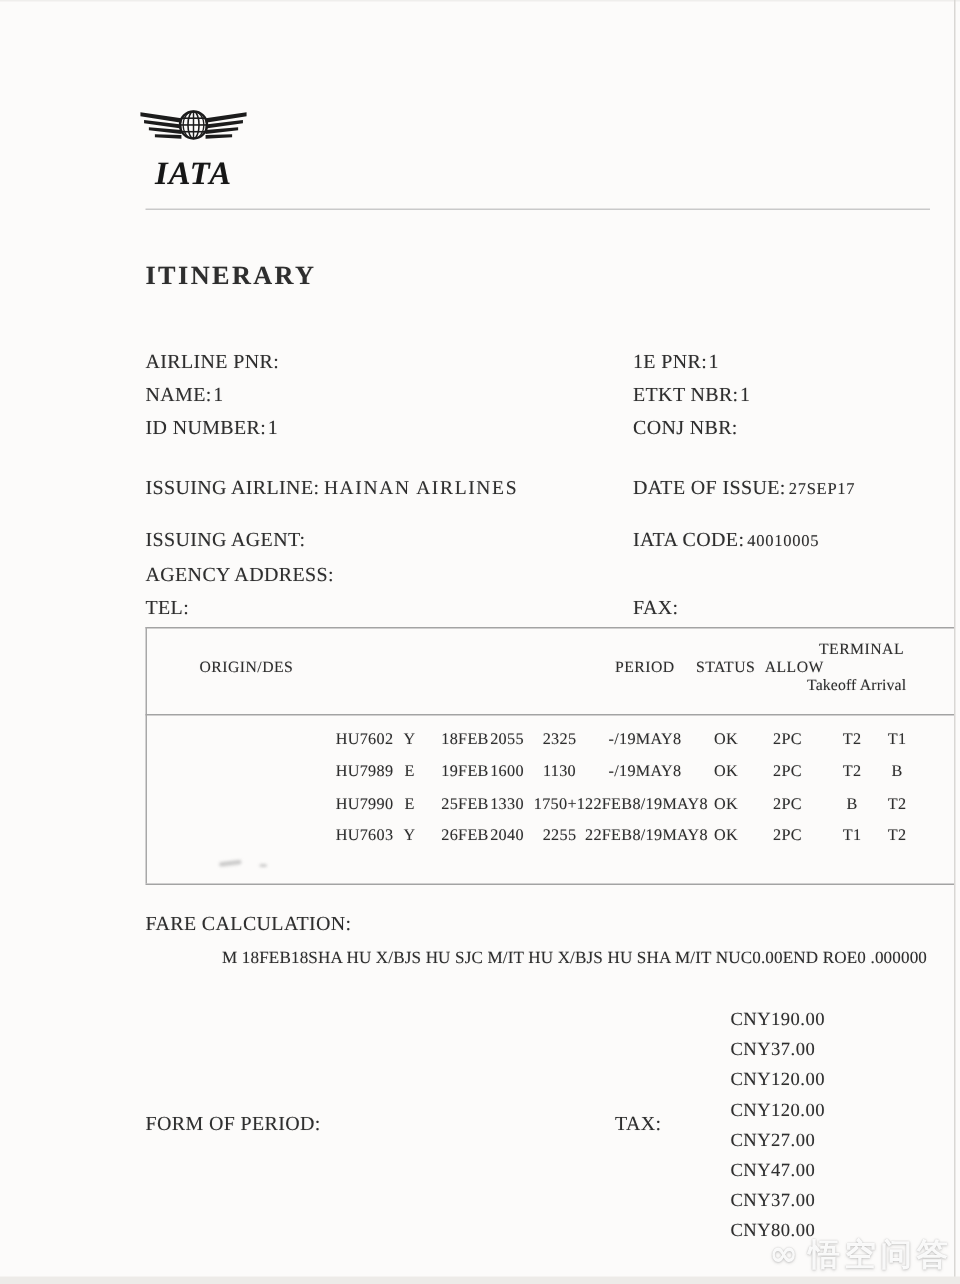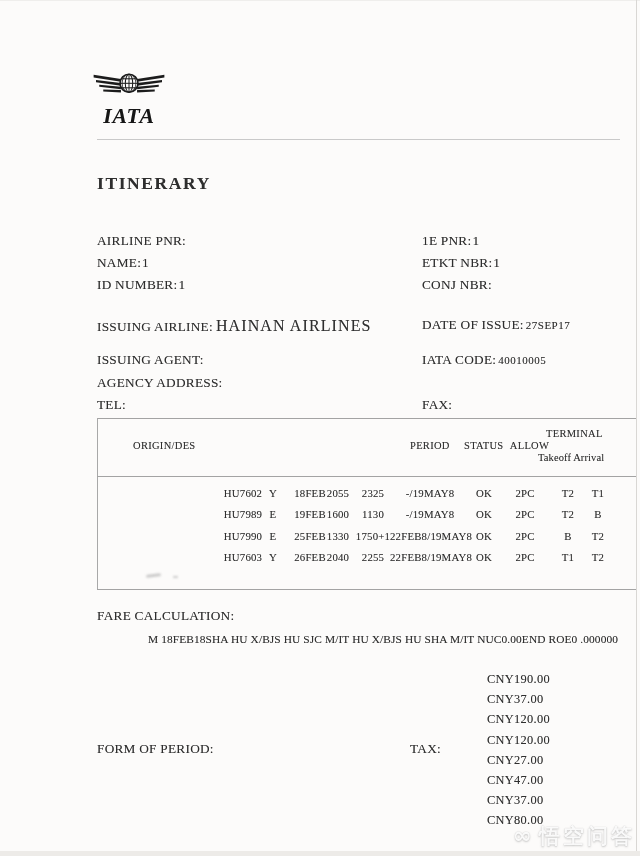--- a/index.html
+++ b/index.html
@@ -23,21 +23,21 @@
   .table-top-rule{top:418px}
   .table-header-rule{top:476px}
   .table-bottom-rule{top:589px}
   .vline{position:absolute;left:97px;top:418px;width:1px;height:171px;background:#a8a8a8}
 
   .title{position:absolute;left:97px;width:523px;top:173px;
          font-size:17.5px;font-weight:bold;letter-spacing:1.6px}
 
   .iline{position:absolute;font-size:13.3px;letter-spacing:.25px;white-space:nowrap}
   .iline .val{padding-left:1px}
-  .val.tiny{font-size:16px;letter-spacing:1.1px;padding-left:3px}
+  .val.tiny{font-size:13px;letter-spacing:1.1px;padding-left:3px}
   .val.code{font-size:11px;letter-spacing:.5px;padding-left:2px}
 
   .th{position:absolute;font-size:10.5px;letter-spacing:.3px;white-space:nowrap}
   .th.grp{word-spacing:3px}
   .th.sa{word-spacing:4px}
 
   .rows{position:absolute;left:97px;top:484px;width:539px;height:90px}
   .trow{position:relative;height:21.4px}
   .c{position:absolute;top:3px;font-size:10.8px;letter-spacing:.2px;text-align:center;white-space:nowrap}
   .c0{left:116px;width:60px}

